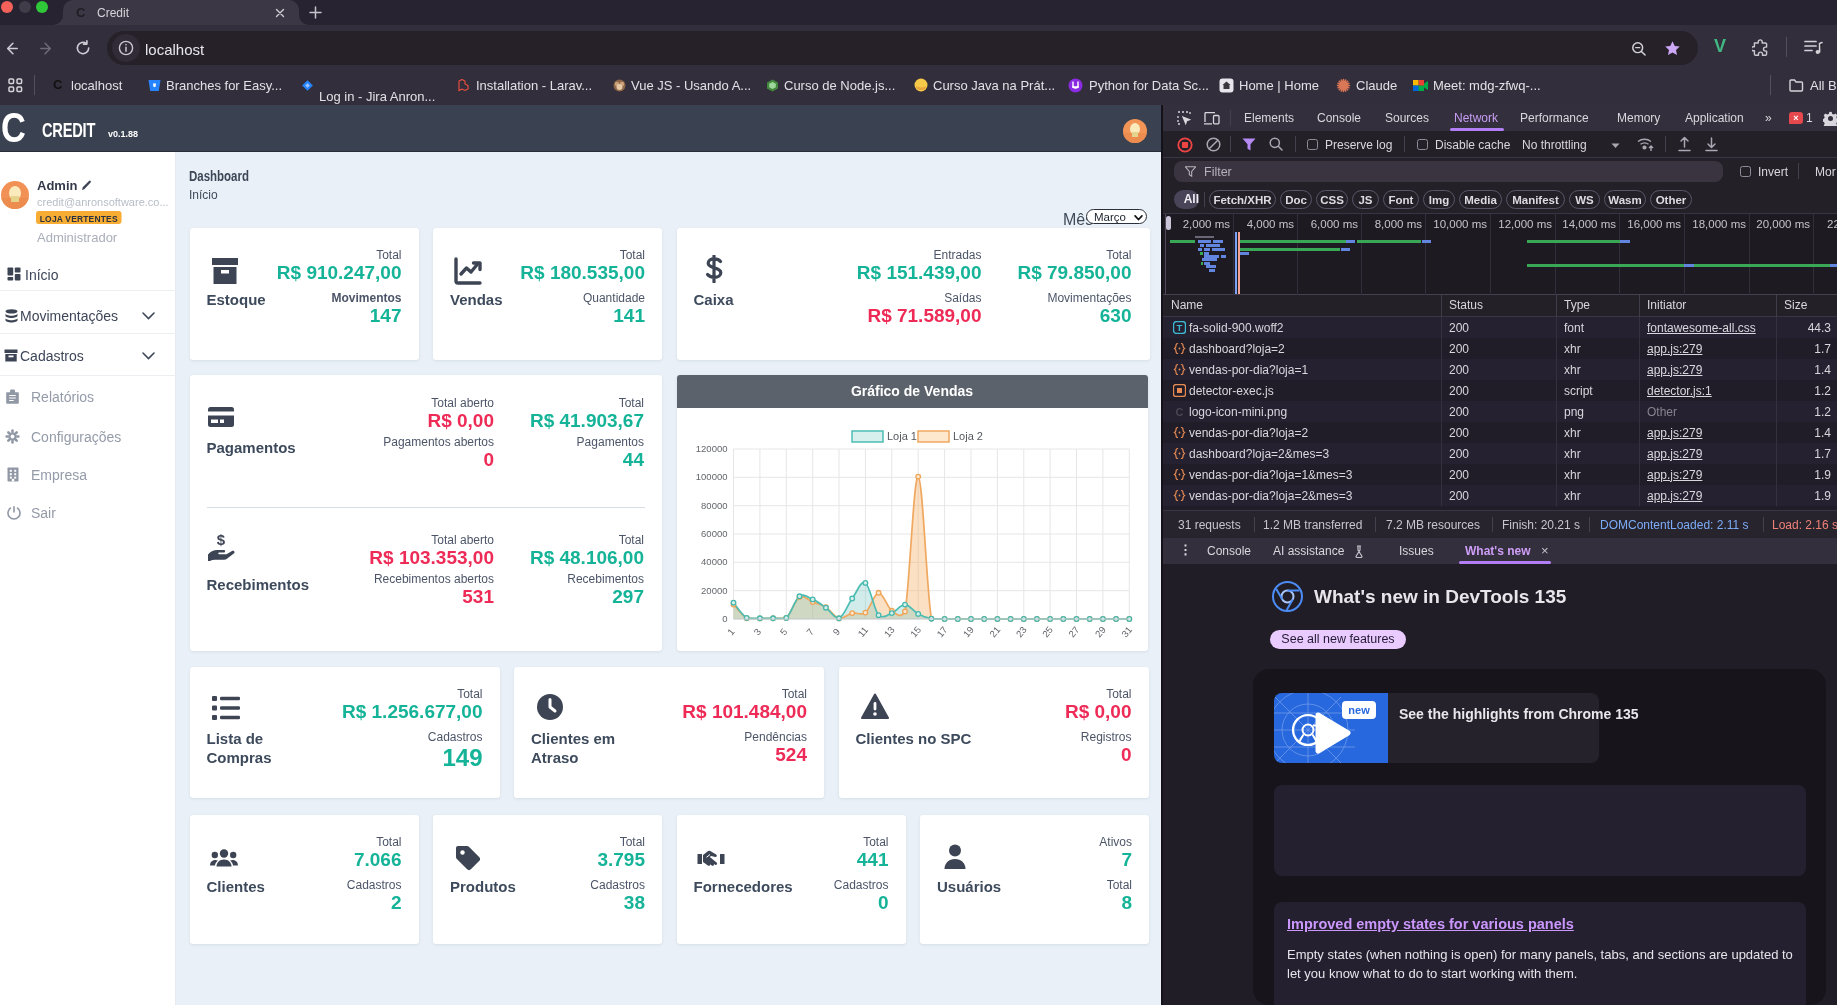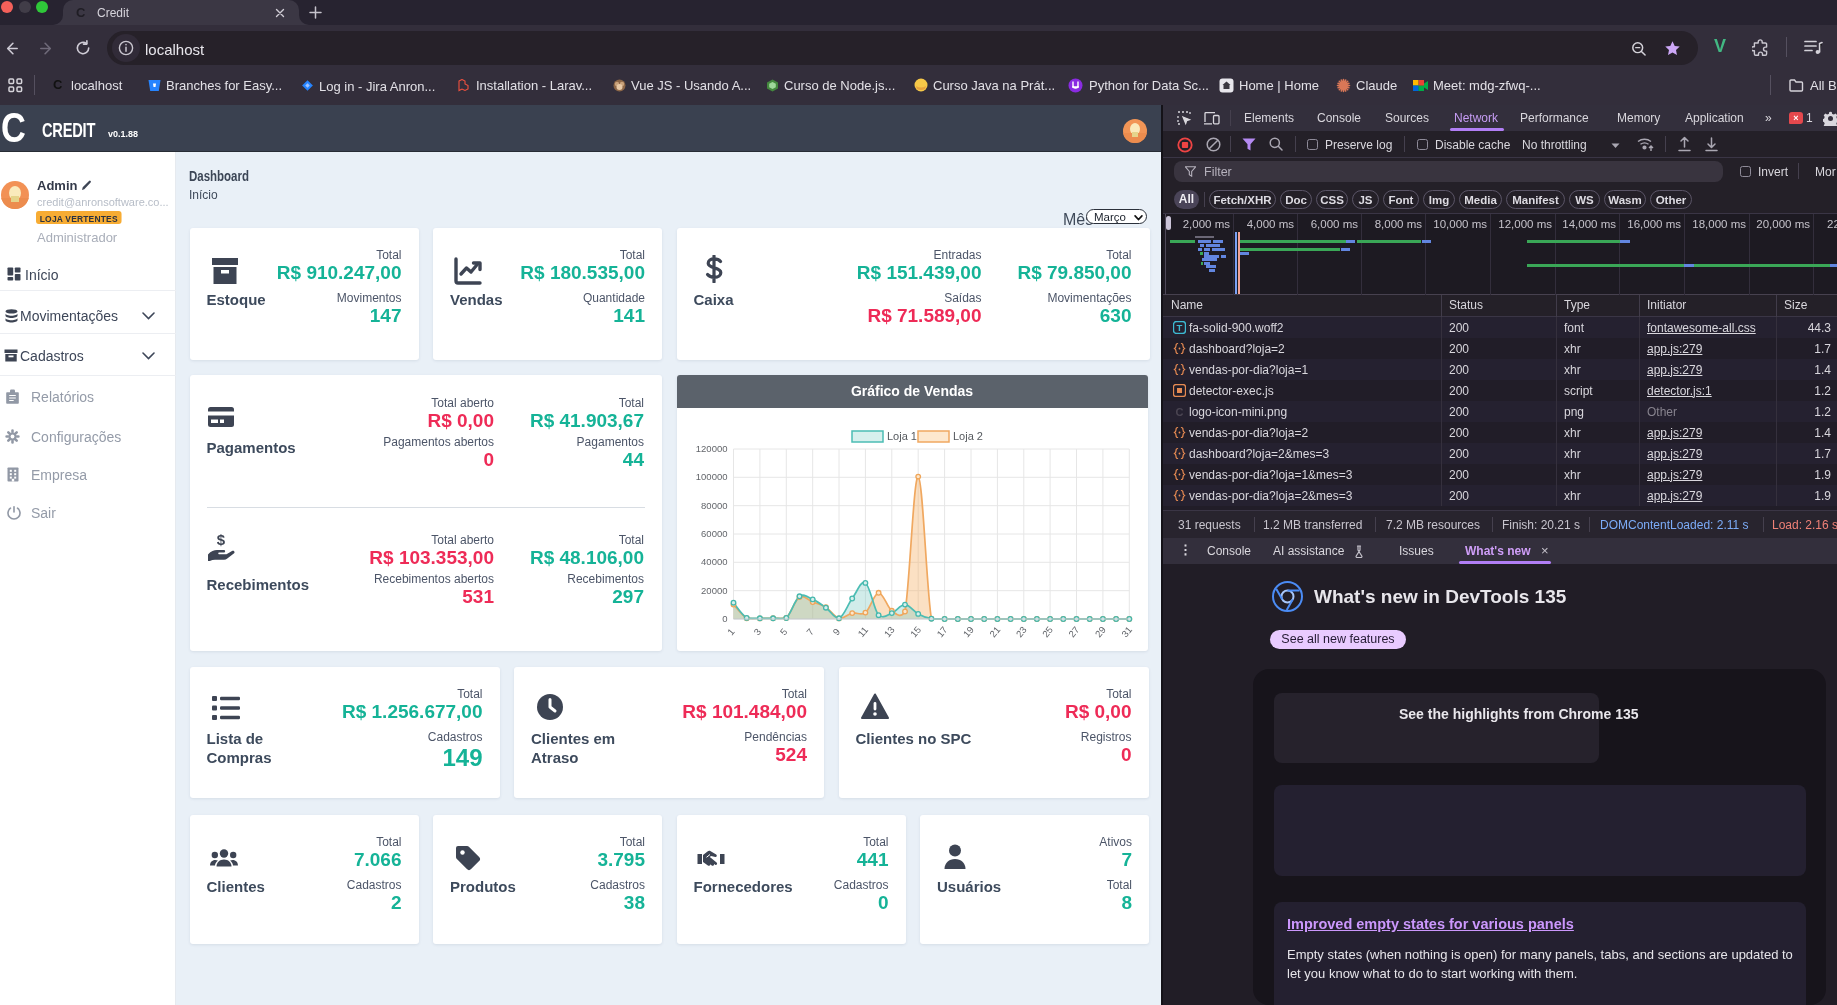--- a/index.html
+++ b/index.html
@@ -87,21 +87,21 @@
   <div class="abs" style="left:71px;top:13px;">localhost</div>
   <svg class="abs" style="left:148px;top:14px;" width="13" height="13" viewBox="0 0 13 13">
         <path d="M0.5 1 H12.5 L10.8 12 H2.2 Z" fill="#2684ff"></path>
         <path d="M5 4.5 h3 l-0.5 3.5 h-2 Z" fill="#fff"></path>
       </svg>
   <div class="abs" style="left:166px;top:13px;">Branches for Easy...</div>
   <svg class="abs" style="left:301px;top:14px;" width="13" height="13" viewBox="0 0 13 13">
         <rect x="2.7" y="2.7" width="7.6" height="7.6" fill="#2684ff" transform="rotate(45 6.5 6.5)"></rect>
         <rect x="4.9" y="4.9" width="3.2" height="3.2" fill="#9fc3ff" transform="rotate(45 6.5 6.5)"></rect>
       </svg>
-  <div class="abs" style="left:319px;top:14px;">Log in - Jira Anron...</div>
+  <div class="abs" style="left:319px;top:24px;">Log in - Jira Anron...</div>
   <svg class="abs" style="left:458px;top:14px;" width="13" height="13" viewBox="0 0 13 13">
         <path d="M1 2 l3 -1.5 3 1.5 v3 l3 1.5 v3.5 l-3 1.5 -3 -1.5 -3 1.5 V2 Z" fill="none" stroke="#f0513f" stroke-width="1.1"></path>
       </svg>
   <div class="abs" style="left:476px;top:13px;">Installation - Larav...</div>
   <svg class="abs" style="left:613px;top:14px;" width="13" height="13" viewBox="0 0 13 13">
         <circle cx="6.5" cy="6.5" r="6" fill="#8d6748"></circle>
         <circle cx="4" cy="5" r="2.2" fill="#c9a27b"></circle>
         <circle cx="9" cy="5" r="2.2" fill="#c9a27b"></circle>
         <circle cx="6.5" cy="8" r="3" fill="#e8c9a6"></circle>
       </svg>
@@ -253,21 +253,21 @@
           </svg>
     </div>
     <div class="abs" style="left:13.5px;top:76px;width:229px;height:132px;background:#fff;border-radius:3px;box-shadow:0 1px 3px rgba(40,60,90,0.10);">
           <svg class="abs" style="left:21px;top:29px;" width="28" height="28" viewBox="0 0 28 28">
             <path d="M1 1 h26 v7 h-26 Z M2.5 10 h23 v17 h-23 Z" fill="#3d4453"></path>
             <rect x="10" y="13" width="8" height="3.5" fill="#fff"></rect>
           </svg>
           <div class="abs" style="left:17px;top:62px;color:#3d4a5c;font-size:15px;font-weight:bold;line-height:19px;">Estoque</div>
           <div class="abs" style="right:17px;top:20px;color:#4c5568;font-size:12px;">Total</div>
           <div class="abs" style="right:17px;top:34px;color:#15b397;font-size:19px;font-weight:bold;">R$ 910.247,00</div>
-          <div class="abs" style="right:17px;top:63px;color:#4c5568;font-size:12px;">Movimentos</div>
+          <div class="abs" style="right:17px;top:63px;color:#4c5568;font-size:12px;font-weight:bold;">Movimentos</div>
           <div class="abs" style="right:17px;top:77px;color:#15b397;font-size:19px;font-weight:bold;">147</div>
         </div>
         <div class="abs" style="left:257px;top:76px;width:229px;height:132px;background:#fff;border-radius:3px;box-shadow:0 1px 3px rgba(40,60,90,0.10);">
           <svg class="abs" style="left:21px;top:29px;" width="28" height="28" viewBox="0 0 28 28">
             <path d="M2 2 v22 a2 2 0 0 0 2 2 h22" stroke="#3d4453" stroke-width="3.4" fill="none" stroke-linecap="round"></path>
             <path d="M7 17 l5.5-6 4.5 4 7-8.5" stroke="#3d4453" stroke-width="3.4" fill="none" stroke-linecap="round" stroke-linejoin="round"></path>
             <path d="M19.5 6 h6.5 v6.5" stroke="#3d4453" stroke-width="3.4" fill="none" stroke-linecap="round" stroke-linejoin="round"></path>
           </svg>
           <div class="abs" style="left:17px;top:62px;color:#3d4a5c;font-size:15px;font-weight:bold;line-height:19px;">Vendas</div>
           <div class="abs" style="right:17px;top:20px;color:#4c5568;font-size:12px;">Total</div>
@@ -619,21 +619,21 @@
             <path d="M0.5 0.5 h13 l-5 5.8 v6.2 l-3-1.8 v-4.4 Z" fill="none" stroke="#b6b2bd" stroke-width="1.4"></path>
           </svg>
 <div class="abs" style="left:30px;top:4px;color:#b6b2bd;font-size:12.5px;">Filter</div>
         </div>
 <div class="abs" style="left:577px;top:8px;width:11px;height:11px;border:1.4px solid #8f8b99;border-radius:2.5px;"></div>
 <div class="abs" style="left:595px;top:7px;">Invert</div>
 <div class="abs" style="left:635px;top:5px;width:1px;height:16px;background:#45404e;"></div>
 <div class="abs" style="left:652px;top:7px;">Mor</div>
 </div>
 <div class="abs" style="left:0;top:81px;width:676px;height:28px;background:#242028;border-bottom:1px solid #3a3545;">
-<div class="abs" style="left:11px;top:4px;width:25px;height:19px;background:#4a4458;border-radius:10px;color:#f0eef3;font-weight:bold;text-align:center;line-height:19px;">All</div>
+<div class="abs" style="left:11px;top:4px;width:25px;height:19px;background:#4a4458;border-radius:10px;color:#f0eef3;font-weight:bold;text-align:right;line-height:19px;">All</div>
 <div class="abs" style="left:41px;top:6px;width:1px;height:15px;background:#45404e;"></div>
 <div class="abs" style="left:46px;top:4px;width:67px;height:19px;border:1px solid #5a5466;border-radius:10px;color:#dddbe2;font-weight:bold;text-align:center;line-height:18px;font-size:11.5px;">Fetch/XHR</div>
 <div class="abs" style="left:117px;top:4px;width:32px;height:19px;border:1px solid #5a5466;border-radius:10px;color:#dddbe2;font-weight:bold;text-align:center;line-height:18px;font-size:11.5px;">Doc</div>
 <div class="abs" style="left:153px;top:4px;width:32px;height:19px;border:1px solid #5a5466;border-radius:10px;color:#dddbe2;font-weight:bold;text-align:center;line-height:18px;font-size:11.5px;">CSS</div>
 <div class="abs" style="left:189px;top:4px;width:27px;height:19px;border:1px solid #5a5466;border-radius:10px;color:#dddbe2;font-weight:bold;text-align:center;line-height:18px;font-size:11.5px;">JS</div>
 <div class="abs" style="left:220px;top:4px;width:36px;height:19px;border:1px solid #5a5466;border-radius:10px;color:#dddbe2;font-weight:bold;text-align:center;line-height:18px;font-size:11.5px;">Font</div>
 <div class="abs" style="left:260px;top:4px;width:32px;height:19px;border:1px solid #5a5466;border-radius:10px;color:#dddbe2;font-weight:bold;text-align:center;line-height:18px;font-size:11.5px;">Img</div>
 <div class="abs" style="left:296px;top:4px;width:43px;height:19px;border:1px solid #5a5466;border-radius:10px;color:#dddbe2;font-weight:bold;text-align:center;line-height:18px;font-size:11.5px;">Media</div>
 <div class="abs" style="left:343px;top:4px;width:59px;height:19px;border:1px solid #5a5466;border-radius:10px;color:#dddbe2;font-weight:bold;text-align:center;line-height:18px;font-size:11.5px;">Manifest</div>
 <div class="abs" style="left:406px;top:4px;width:31px;height:19px;border:1px solid #5a5466;border-radius:10px;color:#dddbe2;font-weight:bold;text-align:center;line-height:18px;font-size:11.5px;">WS</div>
@@ -879,20 +879,35 @@
 <div class="abs" style="left:0;top:459px;width:676px;height:441px;background:#211d26;">
 <svg class="abs" style="left:109px;top:17px;" width="31" height="31" viewBox="0 0 31 31">
           <circle cx="15.5" cy="15.5" r="14.5" fill="none" stroke="#4b8cf5" stroke-width="2"></circle>
           <circle cx="15.5" cy="15.5" r="6" fill="none" stroke="#a8c7fa" stroke-width="2"></circle>
           <path d="M15.5 9.5 h12 M10.3 18.5 l-6 -10.4 M20.7 18.5 l-6 10.4" stroke="#4b8cf5" stroke-width="2"></path>
         </svg>
 <div class="abs" style="left:151px;top:22px;color:#e8e6eb;font-size:19px;font-weight:bold;">What's new in DevTools 135</div>
 <div class="abs" style="left:107px;top:66px;width:136px;height:19px;background:#e9cbff;border-radius:10px;color:#241a33;font-size:12.5px;text-align:center;line-height:19px;">See all new features</div>
 <div class="abs" style="left:90px;top:105px;width:573px;height:336px;background:#17141b;border-radius:16px;">
 <div class="abs" style="left:21px;top:24px;width:325px;height:70px;background:#26222c;border-radius:8px;"></div>
+<div class="abs" style="left:21px;top:24px;width:114px;height:70px;background:#2768df;border-radius:8px 0 0 8px;overflow:hidden;">
+<svg class="abs" style="left:0;top:0;" width="114" height="70" viewBox="0 0 114 70">
+              <g stroke="#6f9ae8" stroke-width="0.8" fill="none">
+                <circle cx="34" cy="37" r="14"></circle>
+                <circle cx="34" cy="37" r="26"></circle>
+                <circle cx="34" cy="37" r="40"></circle>
+                <path d="M34 -10 v94 M-13 37 h94 M1 4 l66 66 M67 4 L1 70 M-13 20 h94 M-13 54 h94"></path>
+              </g>
+              <circle cx="34" cy="37" r="15" fill="none" stroke="#fff" stroke-width="2.2"></circle>
+              <circle cx="34" cy="37" r="5.5" fill="none" stroke="#fff" stroke-width="2"></circle>
+              <path d="M39 32.5 h10 M29.5 41.5 l-5 8.6 M38.5 41.5 l5 8.6" stroke="#fff" stroke-width="2"></path>
+              <path d="M44 22 L74 40 L44 58 Z" fill="#fff" stroke="#fff" stroke-width="5" stroke-linejoin="round"></path>
+            </svg>
+<div class="abs" style="left:68px;top:8px;width:34px;height:18px;background:#fff;border-radius:4px;color:#2768df;font-size:11px;font-weight:bold;text-align:center;line-height:18px;">new</div>
+</div>
 <div class="abs" style="left:146px;top:37px;color:#e9e7ec;font-size:14px;font-weight:bold;">See the highlights from Chrome 135</div>
 <div class="abs" style="left:21px;top:116px;width:532px;height:91px;background:#242030;border-radius:8px;">
 </div>
 <div class="abs" style="left:21px;top:233px;width:532px;height:103px;background:#242030;border-radius:8px 8px 0 0;">
 <div class="abs" style="left:13px;top:14px;color:#cb97fc;font-size:14.5px;font-weight:bold;text-decoration:underline;">Improved empty states for various panels</div>
 <div class="abs" style="left:13px;top:44px;width:512px;color:#e6e4e9;font-size:13px;line-height:18.5px;">Empty states (when nothing is open) for many panels, tabs, and sections are updated to let you know what to do to start working with them.</div>
 </div>
 </div>
 </div>
 </div>

